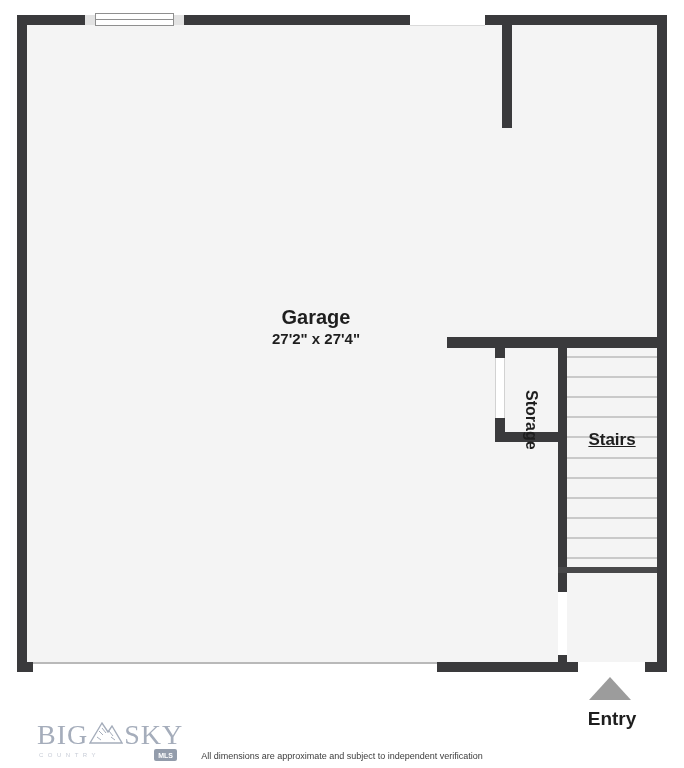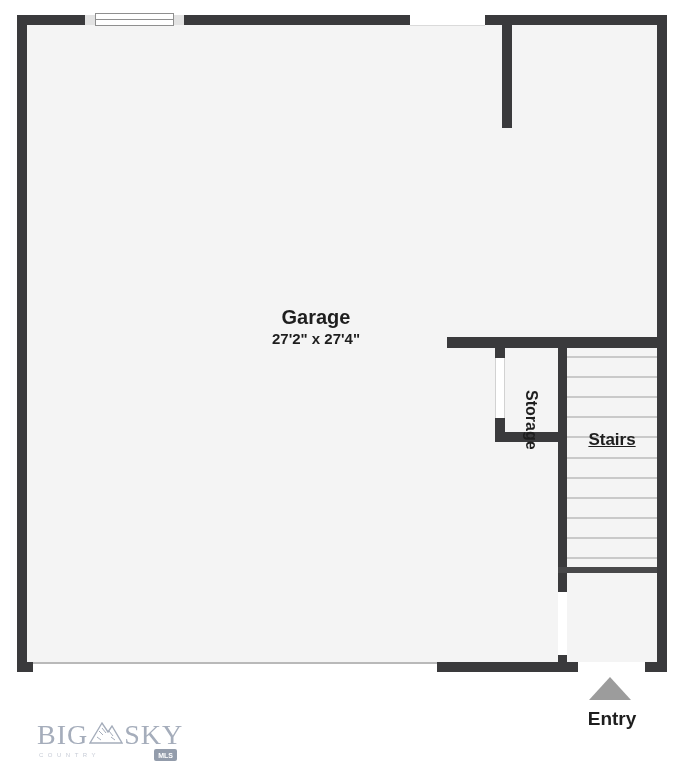--- a/index.html
+++ b/index.html
@@ -125,14 +125,15 @@
         </svg>
       </span>
       <span>SKY</span>
     </div>
     <div class="logo-sub">
       <span class="logo-tagline">COUNTRY</span>
       <span class="mls-badge">MLS</span>
     </div>
   </div>
 
+  <div class="disclaimer">All dimensions are approximate and subject to independent verification</div>
 
 </div>
 
 </body></html>

